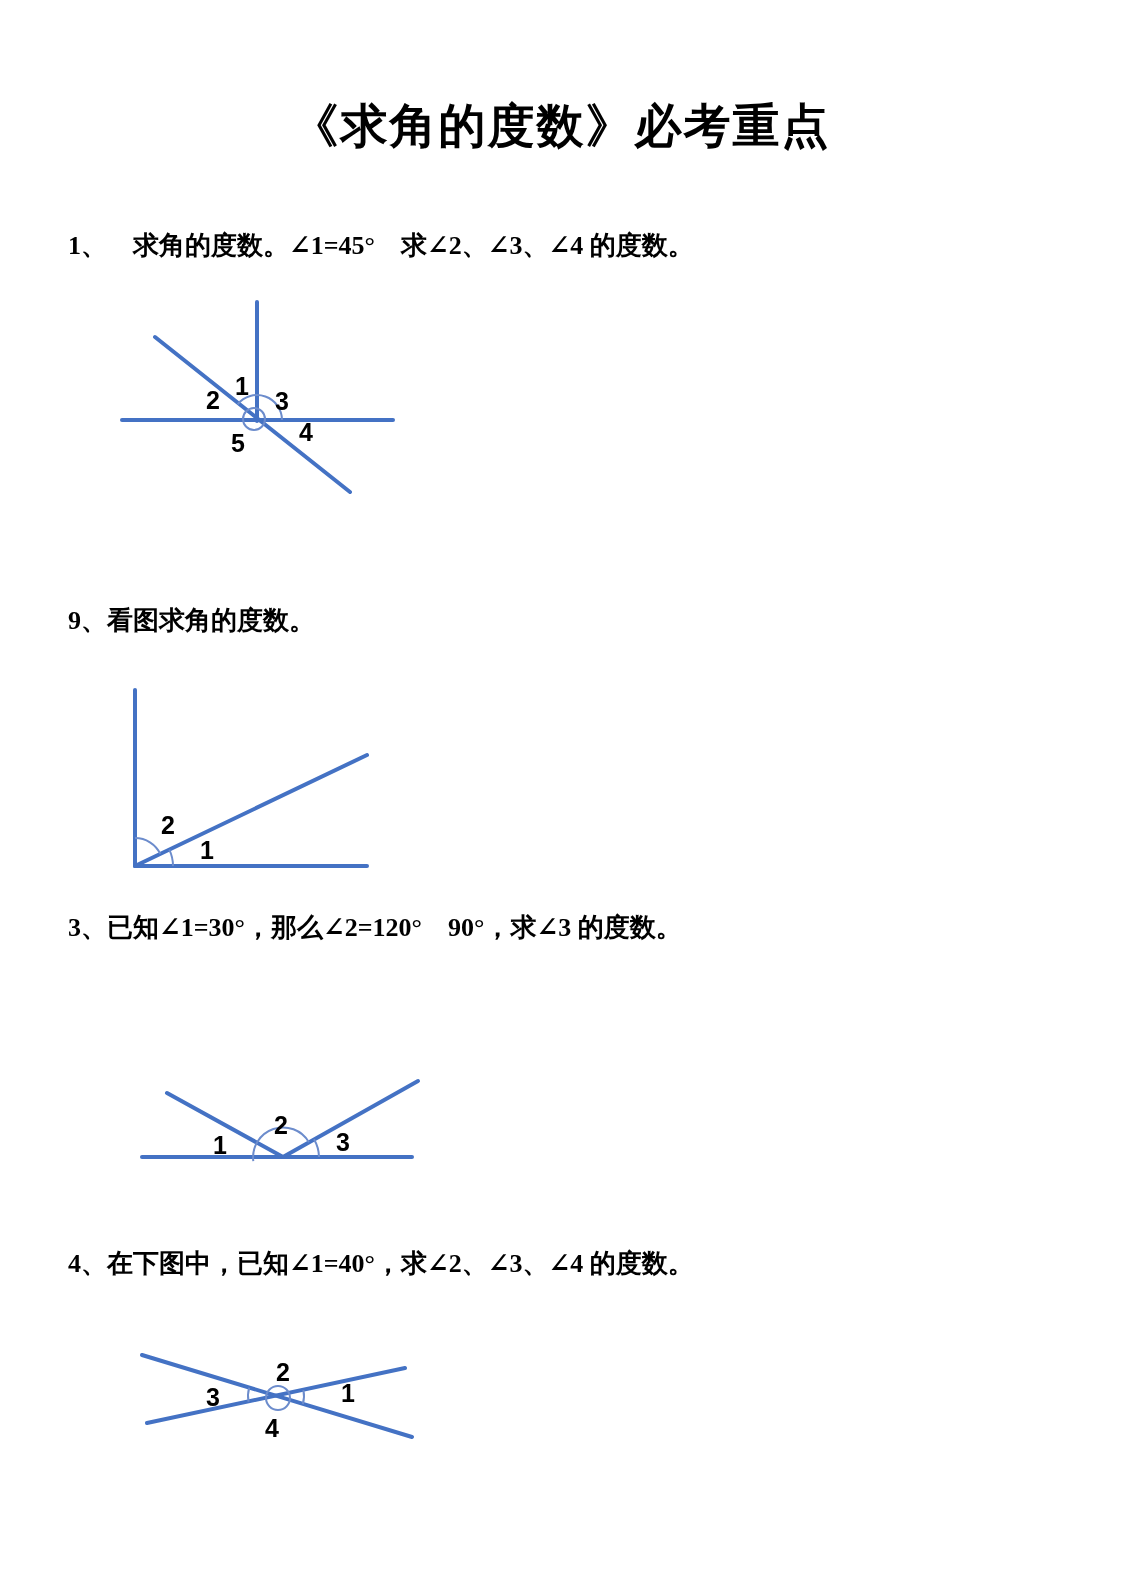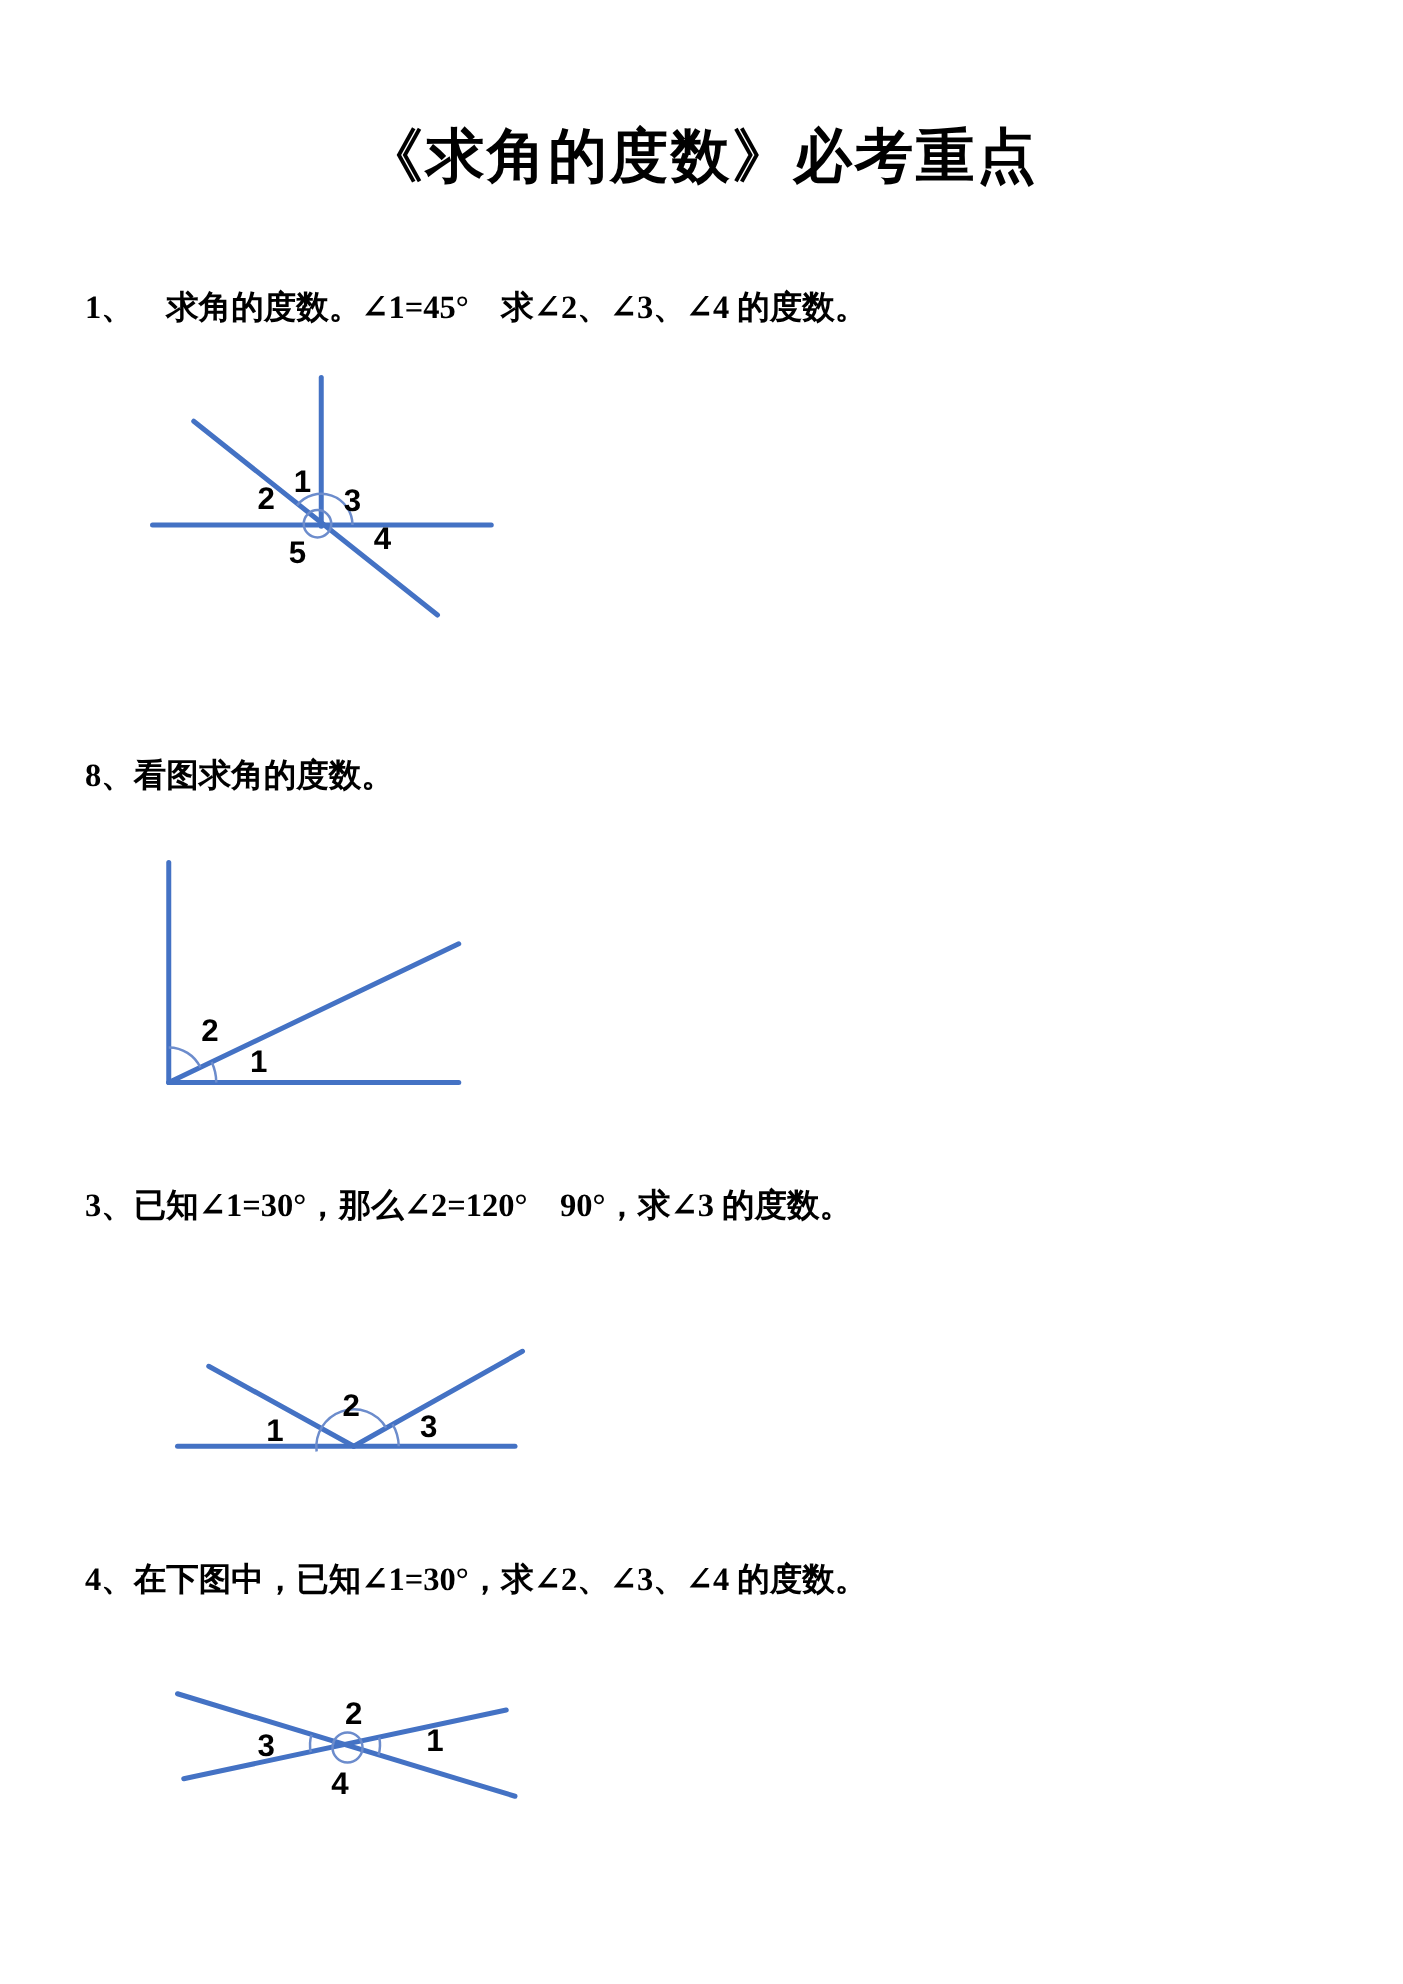--- a/index.html
+++ b/index.html
@@ -27,21 +27,21 @@
     position:absolute;
     left:68px;
     width:1000px;
     font-size:26px;
     font-weight:bold;
     line-height:44px;
     white-space:pre-wrap;
   }
   .q1{top:224px;}
   .q2{top:599px;}
-  .q3{top:943px;}
+  .q3{top:906px;}
   .q4{top:1242px;}
   .diagram{position:absolute;}
   .d1{left:100px;top:285px;width:320px;height:215px;}
   .d2{left:115px;top:685px;width:260px;height:195px;}
   .d3{left:130px;top:1063px;width:300px;height:107px;}
   .d4{left:130px;top:1340px;width:300px;height:107px;}
   .diagram svg{position:absolute;left:0;top:0;}
   .blue-line{stroke:#4472C4;stroke-width:4;stroke-linecap:round;fill:none;}
   .arc{stroke:#6C8CCC;stroke-width:2;fill:none;}
   .angle-label{
@@ -70,21 +70,21 @@
       <path class="arc" d="M137.6 119.3 A25 25 0 0 1 182 135"></path>
       <circle class="arc" cx="154" cy="134" r="11"></circle>
     </svg>
     <span class="angle-label" style="left:142px;top:101px;">1</span>
     <span class="angle-label" style="left:113px;top:115px;">2</span>
     <span class="angle-label" style="left:182px;top:116px;">3</span>
     <span class="angle-label" style="left:206px;top:147px;">4</span>
     <span class="angle-label" style="left:138px;top:158px;">5</span>
   </div>
 
-  <div class="question q2">8、看图求角的度数。</div>
+  <div class="question q2">9、看图求角的度数。</div>
   <div class="diagram d2">
     <svg width="260" height="195" viewBox="0 0 260 195">
       <line class="blue-line" x1="20" y1="5" x2="20" y2="181"></line>
       <line class="blue-line" x1="20" y1="181" x2="252" y2="181"></line>
       <line class="blue-line" x1="20" y1="181" x2="252" y2="70"></line>
       <path class="arc" d="M20 153 A28 28 0 0 1 45.3 168.9"></path>
       <path class="arc" d="M54.3 164.6 A38 38 0 0 1 58 181"></path>
     </svg>
     <span class="angle-label" style="left:92px;top:165px;">1</span>
     <span class="angle-label" style="left:53px;top:140px;">2</span>
@@ -97,21 +97,21 @@
       <line class="blue-line" x1="37" y1="30" x2="153" y2="94"></line>
       <line class="blue-line" x1="153" y1="94" x2="288" y2="18"></line>
       <path class="arc" d="M123.3 98.2 A30 30 0 0 1 178.9 79.2"></path>
       <path class="arc" d="M184 76.3 A36 36 0 0 1 189 94"></path>
     </svg>
     <span class="angle-label" style="left:90px;top:82px;">1</span>
     <span class="angle-label" style="left:151px;top:62px;">2</span>
     <span class="angle-label" style="left:213px;top:79px;">3</span>
   </div>
 
-  <div class="question q4">4、在下图中，已知∠1=30°，求∠2、∠3、∠4 的度数。</div>
+  <div class="question q4">4、在下图中，已知∠1=40°，求∠2、∠3、∠4 的度数。</div>
   <div class="diagram d4">
     <svg width="300" height="107" viewBox="0 0 300 107">
       <line class="blue-line" x1="12" y1="15" x2="282" y2="97"></line>
       <line class="blue-line" x1="17" y1="83" x2="275" y2="28"></line>
       <path class="arc" d="M118.6 61.7 A28 28 0 0 1 119.2 47.8"></path>
       <path class="arc" d="M173.4 50.1 A28 28 0 0 1 172.8 64.1"></path>
       <circle class="arc" cx="148" cy="58" r="12"></circle>
     </svg>
     <span class="angle-label" style="left:218px;top:53px;">1</span>
     <span class="angle-label" style="left:153px;top:32px;">2</span>

